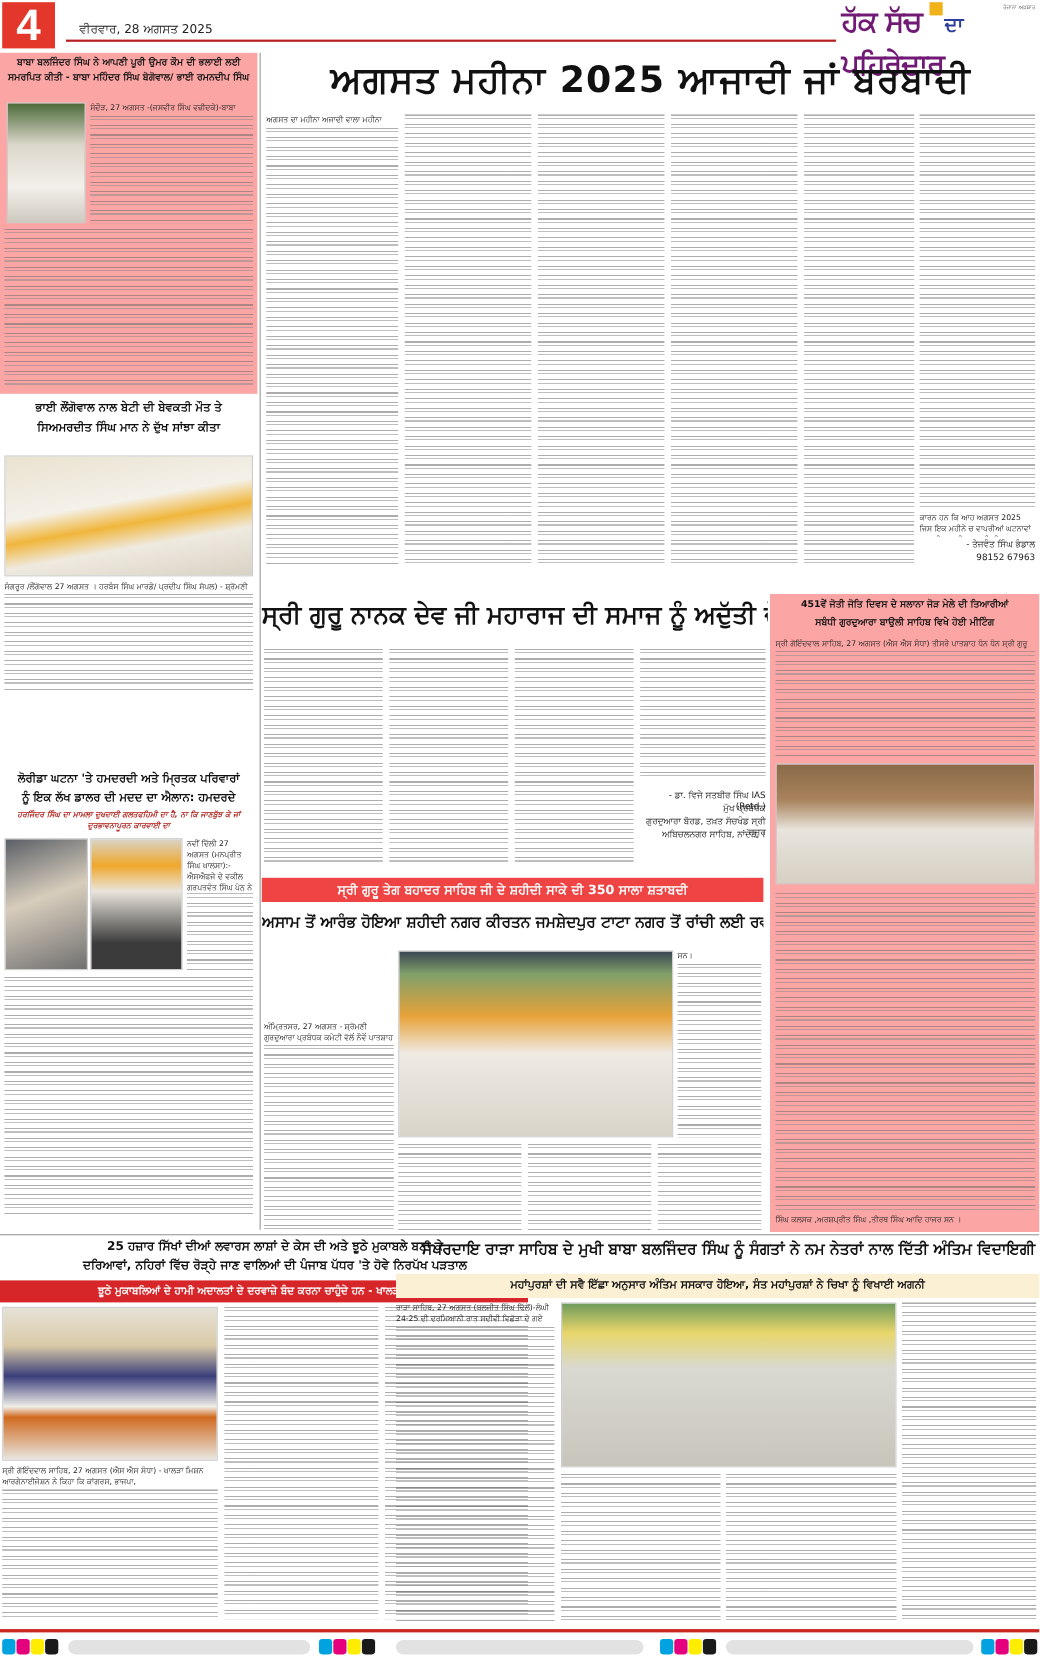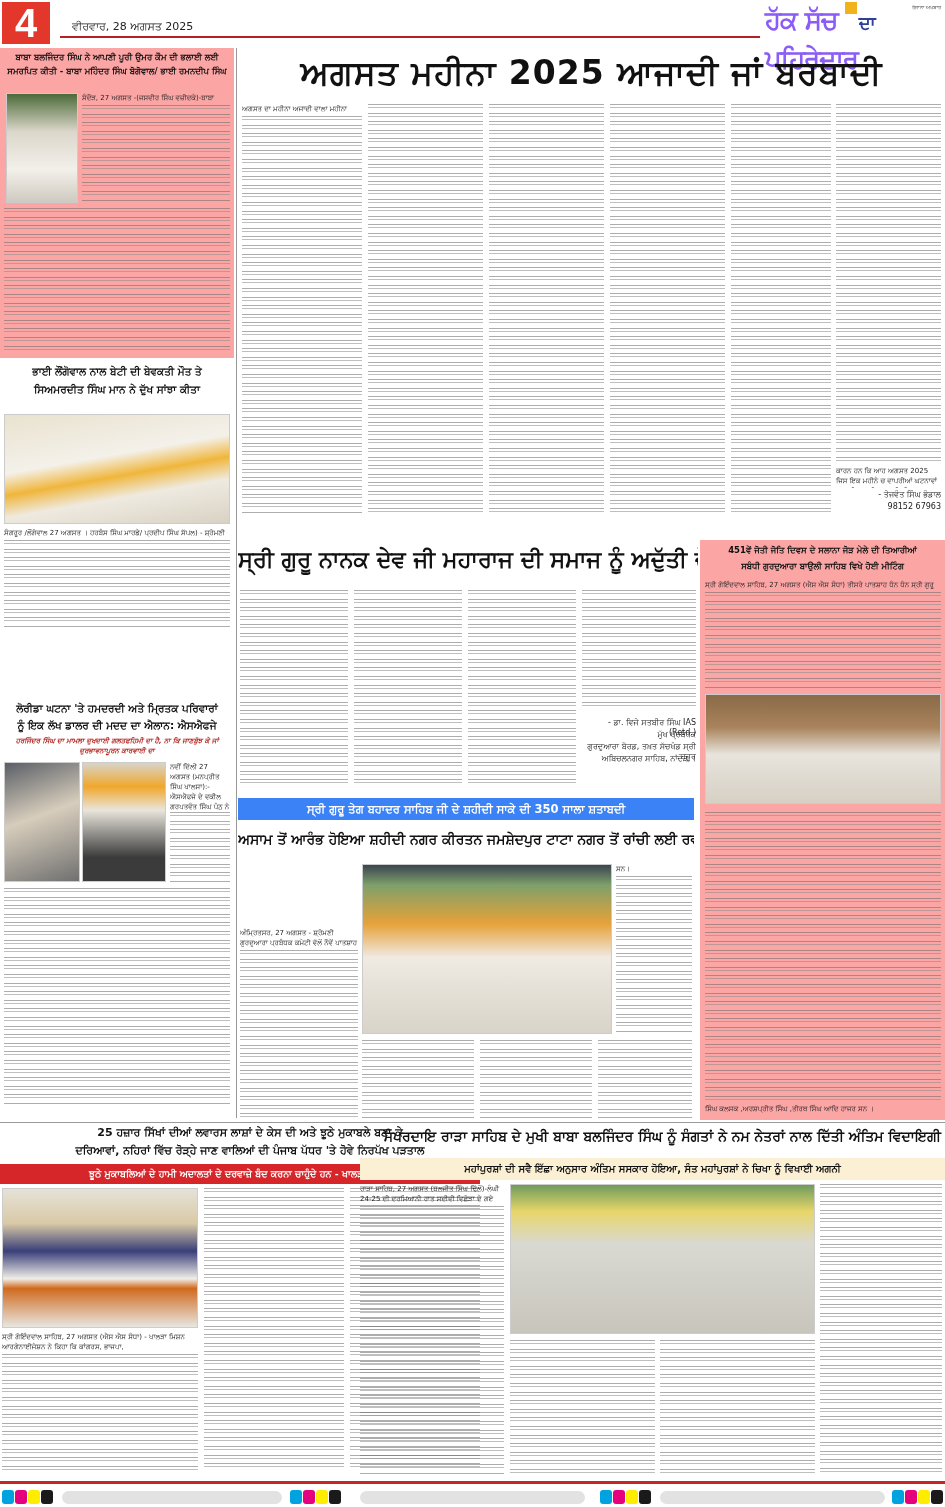--- a/index.html
+++ b/index.html
@@ -4,31 +4,31 @@
 <style>
 *{box-sizing:border-box;margin:0;padding:0}
 html,body{width:945px;height:1507px;background:#fff;overflow:hidden}
 body{position:relative;font-family:"DejaVu Sans",sans-serif;color:#111}
 .abs{position:absolute}
 .pageno{left:2px;top:2px;width:48px;height:42px;background:#e2372a;color:#fff;font:bold 40px/42px "Liberation Sans",sans-serif;text-align:center}
 .date{left:72px;top:20px;font-size:11px;color:#222}
 .redrule{left:60px;top:36px;width:700px;height:2px;background:#b62020}
 .logo{left:765px;top:2px;width:180px;height:40px}
 .logo .txt{font:bold 26px/36px "DejaVu Sans",sans-serif;letter-spacing:-1px}
-.logo .r{color:#8b5cf6}.logo .b{color:#2d3f98}
+.logo .r{color:#701a75}.logo .b{color:#2d3f98}
 .logo .tag{position:absolute;right:4px;top:2px;font-size:5px;color:#555}
 .logo .flag{display:inline-block;width:12px;height:12px;background:#f1b21a;margin:0 2px;vertical-align:top}
 .hl{font-family:"DejaVu Sans",sans-serif;font-weight:bold;text-align:center;color:#111;white-space:nowrap;overflow:hidden}
 .cream{background:#fca5a5}
 .lines{background-image:repeating-linear-gradient(180deg,#6a6a6a 0,#6a6a6a 1px,transparent 1px,transparent 3px,#8a8a8a 3px,#8a8a8a 4px,transparent 4px,transparent 8.6px);opacity:.55}
 .photo{background:linear-gradient(135deg,#b9b2a3,#e8e2d6 45%,#8f8a80);border:1px solid #ccc}
 .photo.room{background:linear-gradient(180deg,#8a6a48 0,#a9835c 30%,#e8e4dc 55%,#d6d0c4)}
 .photo.crowd{background:linear-gradient(180deg,#6f9b5c 0,#e8d66a 18%,#d9d9d2 40%,#c8c5bb 100%)}
 .vrule{width:1px;background:#999}
-.banner-blue{background:#3b82f6;color:#fff}
+.banner-blue{background:#ef4444;color:#fff}
 .banner-red{background:#d6262a;color:#fff}
 .sub{background:#fbf0d3}
 .sig{font-size:8px;text-align:right;color:#222}
 .caption{font-size:8px;line-height:10px;color:#222}
 .footer{left:0;top:1478px;width:945px;height:29px}
 .footer .red{position:absolute;left:0;top:3px;width:945px;height:3px;background:#c8261f}
 .reg{position:absolute;top:12px;width:12px;height:14px;border-radius:3px}
 .pill{position:absolute;top:13px;height:13px;border-radius:7px;background:#e2e2e2}
 </style>
 </head>
@@ -56,21 +56,21 @@
 <div class="abs" style="left:0;top:362px;width:234px;height:268px">
   <div class="hl" style="font-size:10.5px;line-height:18px">ਭਾਈ ਲੌਂਗੋਵਾਲ ਨਾਲ ਬੇਟੀ ਦੀ ਬੇਵਕਤੀ ਮੌਤ ਤੇ</div>
   <div class="hl" style="font-size:10.5px;line-height:18px">ਸਿਅਮਰਦੀਤ ਸਿੰਘ ਮਾਨ ਨੇ ਦੁੱਖ ਸਾਂਝਾ ਕੀਤਾ</div>
   <div class="abs photo" style="left:4px;top:52px;width:226px;height:110px;background:linear-gradient(170deg,#e9e2cf,#f4f1ea 40%,#f0b63c 55%,#efeae0 70%,#d8d2c4)"></div>
   <div class="abs caption" style="left:4px;top:166px;width:226px;height:10px;overflow:hidden;font-size:7px">ਸੰਗਰੂਰ /ਲੌਂਗੋਵਾਲ 27 ਅਗਸਤ । ਹਰਬੰਸ ਸਿੰਘ ਮਾਰਡੇ/ ਪ੍ਰਦੀਪ ਸਿੰਘ ਸੱਪਲ) - ਸ਼੍ਰੋਮਣੀ ਗੁਰਦੁਆਰਾ ਪ੍ਰਬੰਧਕ ਕਮੇਟੀ ਦੇ ਸਾਬਕਾ ਪ੍ਰਧਾਨ</div>
   <div class="abs lines" style="left:4px;top:178px;width:226px;height:88px"></div>
 </div>
 
 <div class="abs" style="left:0;top:700px;width:234px;height:410px">
   <div class="hl" style="font-size:10.5px;line-height:17px">ਲੋਰੀਡਾ ਘਟਨਾ 'ਤੇ ਹਮਦਰਦੀ ਅਤੇ ਮ੍ਰਿਤਕ ਪਰਿਵਾਰਾਂ</div>
-  <div class="hl" style="font-size:10.5px;line-height:17px">ਨੂੰ ਇਕ ਲੱਖ ਡਾਲਰ ਦੀ ਮਦਦ ਦਾ ਐਲਾਨ: ਐਸਐਫਜੇ</div>
+  <div class="hl" style="font-size:10.5px;line-height:17px">ਨੂੰ ਇਕ ਲੱਖ ਡਾਲਰ ਦੀ ਮਦਦ ਦਾ ਐਲਾਨ: ਹਮਦਰਦੇ</div>
   <div style="font-size:7px;line-height:10px;font-style:italic;font-weight:bold;color:#b0241e;text-align:center;padding:2px 4px;height:24px;overflow:hidden">ਹਰਜਿੰਦਰ ਸਿੰਘ ਦਾ ਮਾਮਲਾ ਦੁਖਦਾਈ ਗਲਤਫਹਿਮੀ ਦਾ ਹੈ, ਨਾ ਕਿ ਜਾਣਬੁੱਝ ਕੇ ਜਾਂ ਦੁਰਭਾਵਨਾਪੂਰਨ ਕਾਰਵਾਈ ਦਾ</div>
   <div class="abs photo" style="left:4px;top:62px;width:76px;height:120px;background:linear-gradient(160deg,#5a5f66,#d7cdbc 45%,#707070)"></div>
   <div class="abs photo" style="left:82px;top:62px;width:84px;height:120px;background:linear-gradient(180deg,#d8d4c8 0,#f0a72c 20%,#e9e5dc 40%,#3b3b3b 80%)"></div>
   <div class="abs caption" style="left:170px;top:62px;width:60px;height:48px;overflow:hidden;font-size:7px">ਨਵੀਂ ਦਿੱਲੀ 27 ਅਗਸਤ (ਮਨਪ੍ਰੀਤ ਸਿੰਘ ਖਾਲਸਾ):- ਐਸਐਫਜੇ ਦੇ ਵਕੀਲ ਗੁਰਪਤਵੰਤ ਸਿੰਘ ਪੰਨੂ ਨੇ</div>
   <div class="abs lines" style="left:170px;top:112px;width:60px;height:70px"></div>
   <div class="abs lines" style="left:4px;top:188px;width:226px;height:218px"></div>
 </div>
 
 <div class="abs vrule" style="left:236px;top:48px;height:1070px"></div>
 

